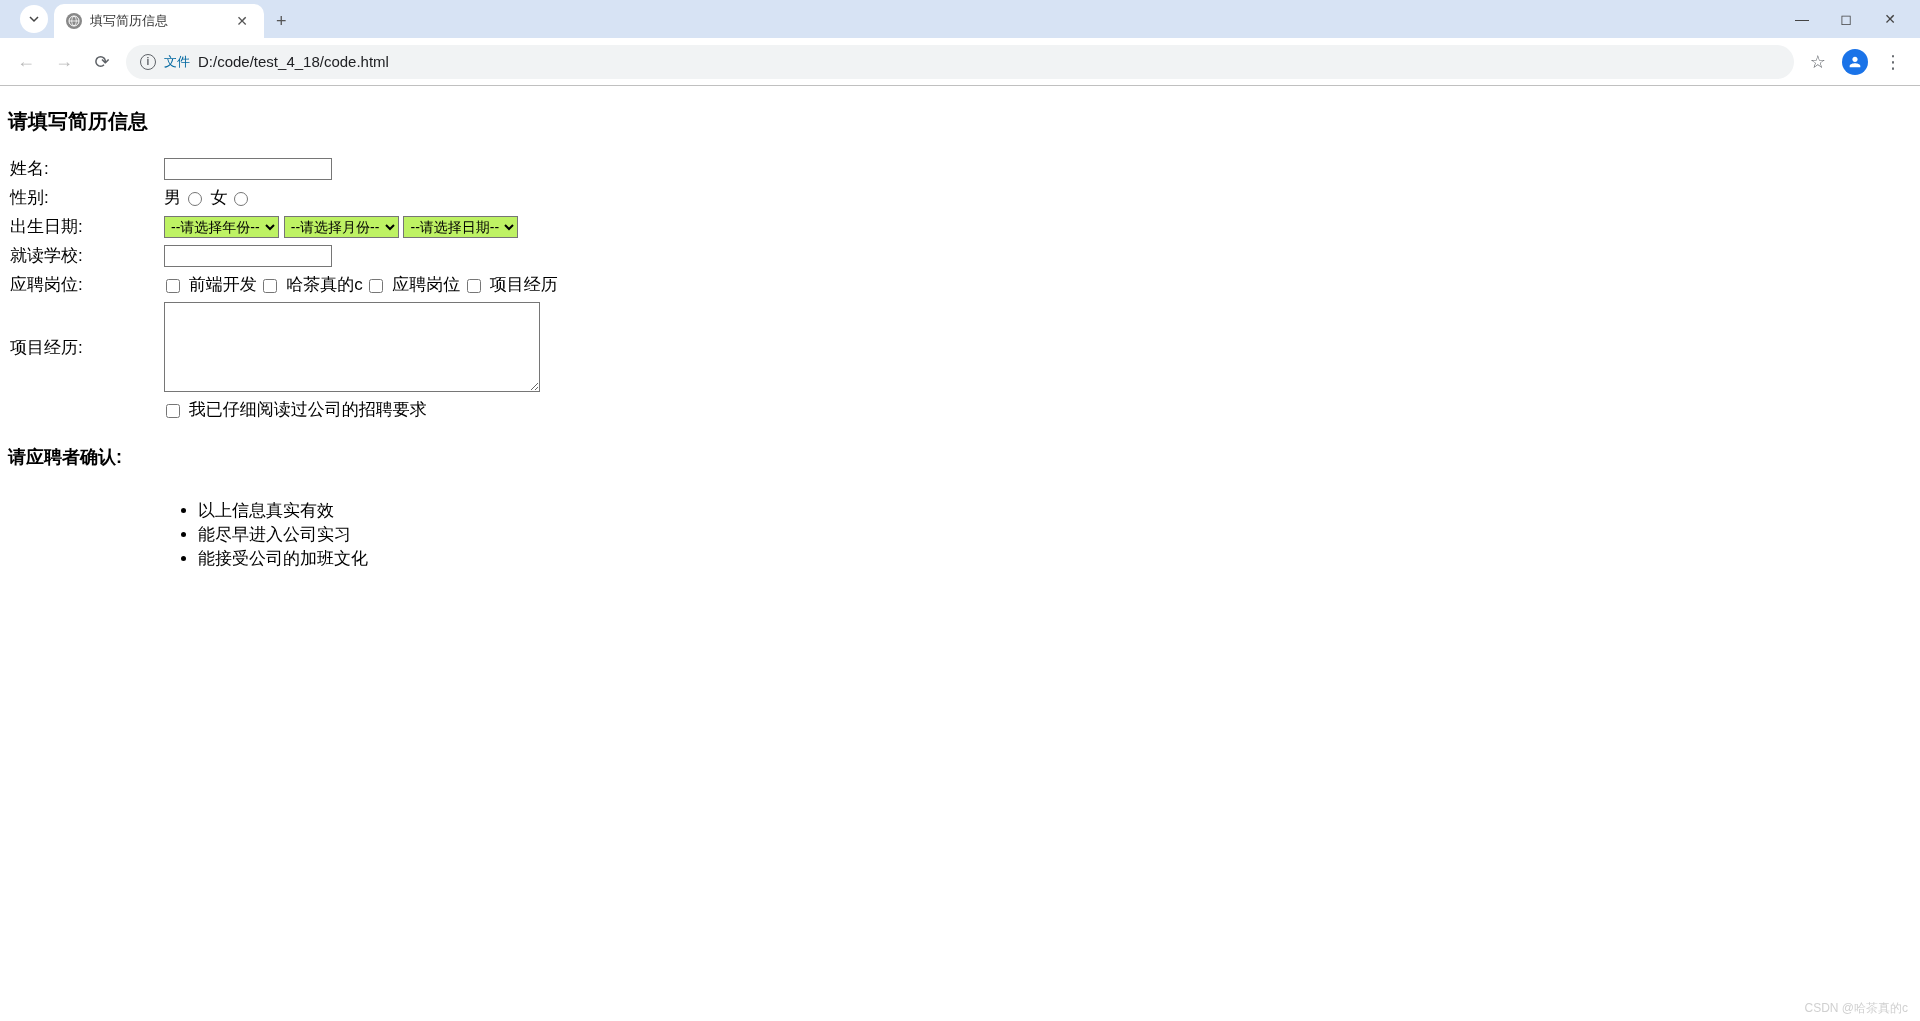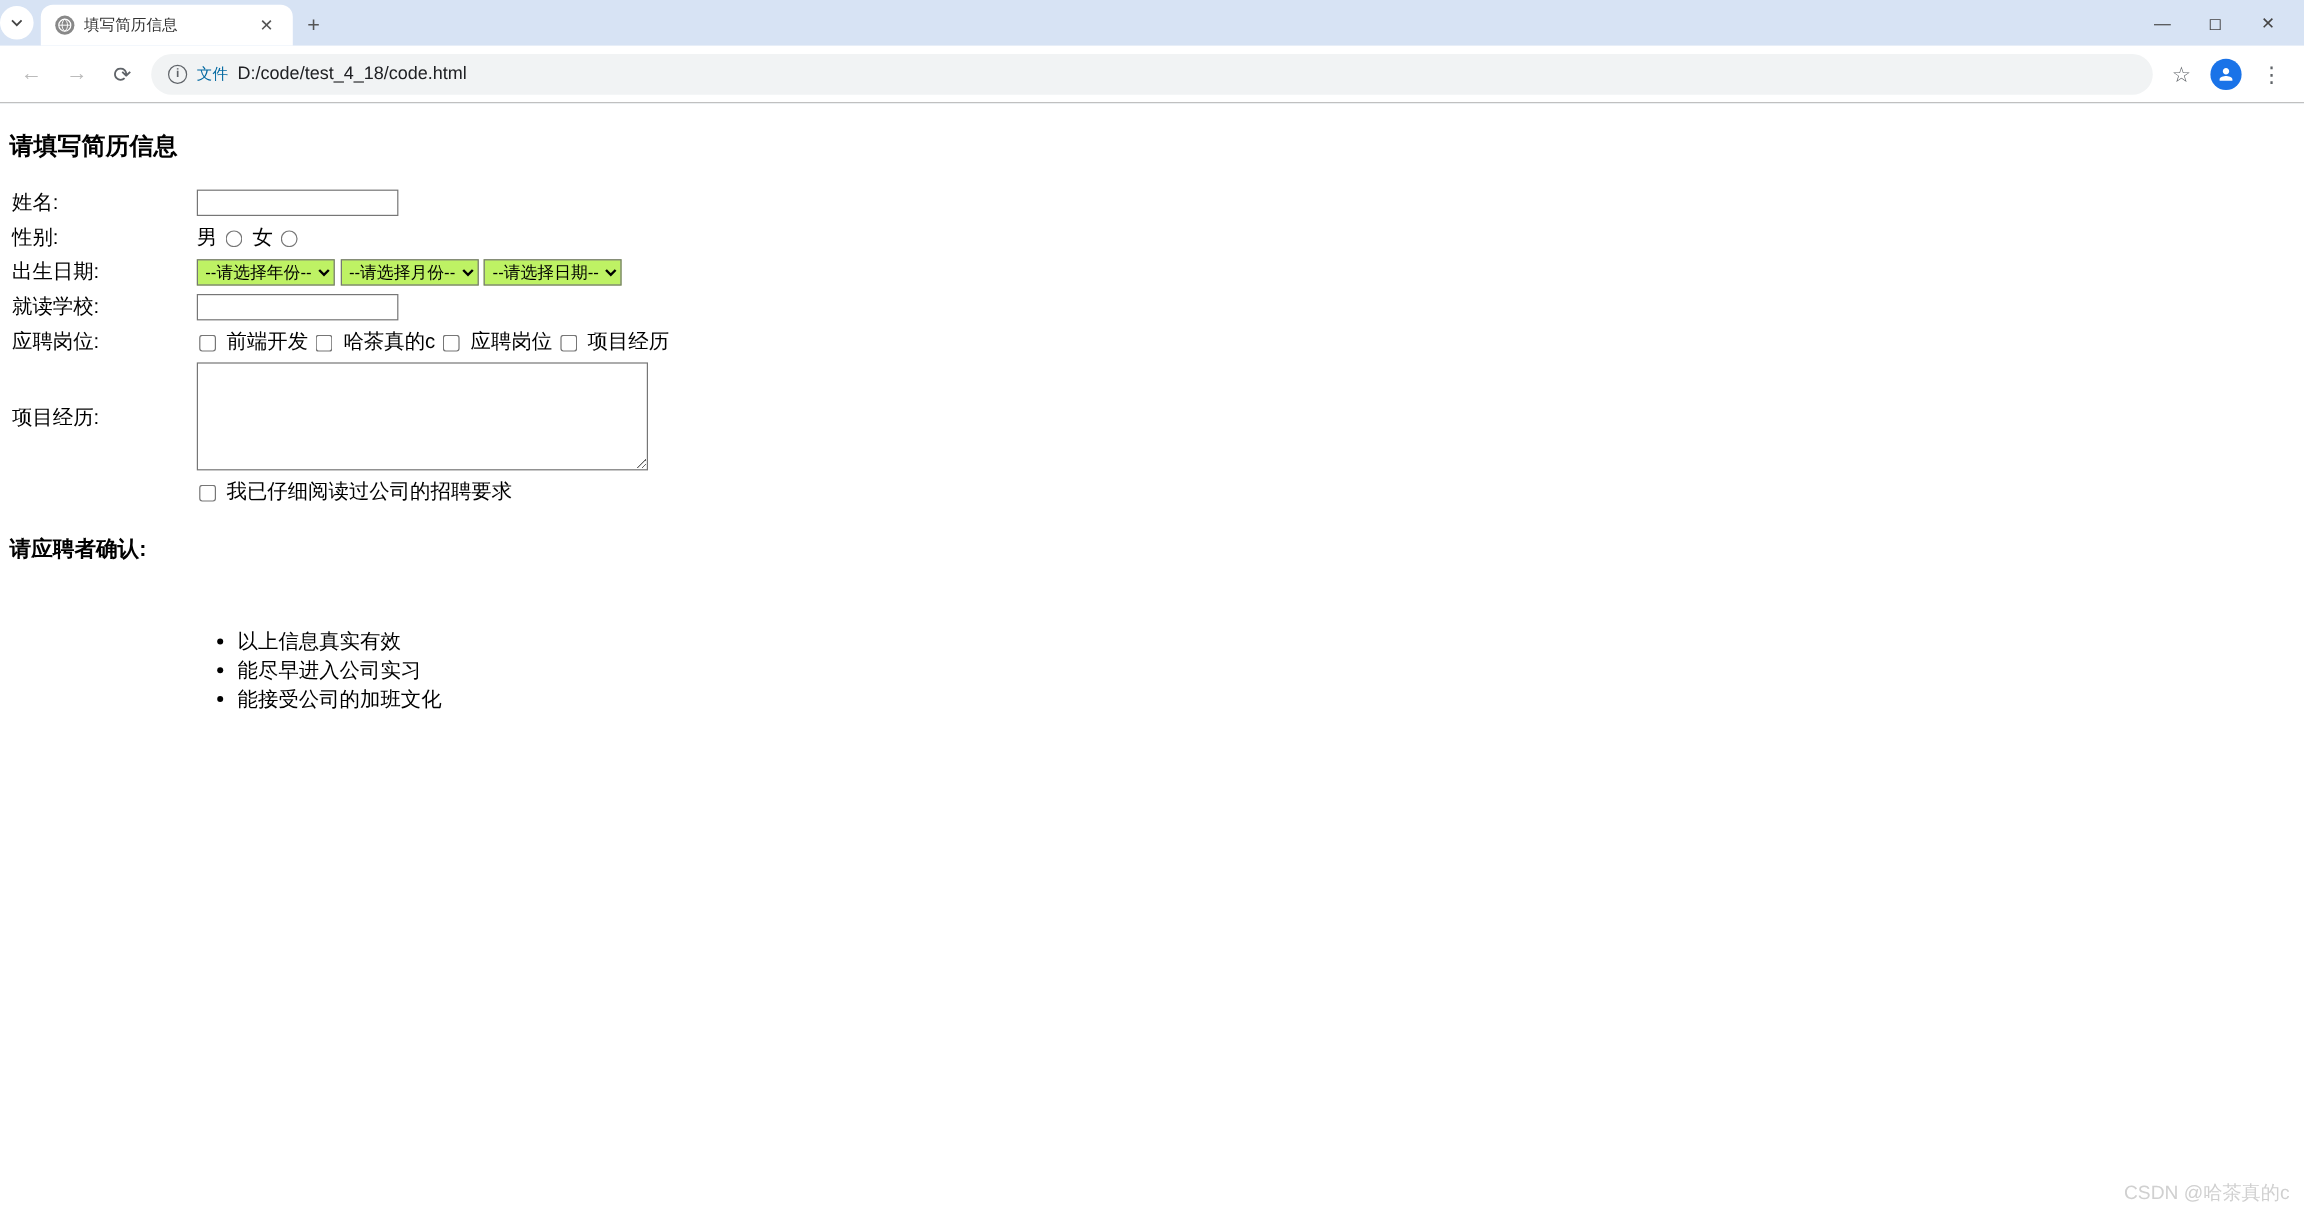--- a/index.html
+++ b/index.html
@@ -14,21 +14,21 @@
     }
     
     .browser-chrome {
       background: #d7e3f4;
       border-bottom: 1px solid #c0c0c0;
     }
     .tab-bar {
       display: flex;
       align-items: center;
       height: 38px;
-      padding-left: 0;
+      padding-left: 20px;
     }
     .tab-dropdown {
       width: 28px;
       height: 28px;
       border-radius: 50%;
       background: #fff;
       display: flex;
       align-items: center;
       justify-content: center;
       margin-right: 6px;
@@ -213,32 +213,32 @@
       display: block;
     }
     input[type="radio"], input[type="checkbox"] {
       width: 14px;
       height: 14px;
       margin: 0 4px 0 2px;
       vertical-align: middle;
     }
     .confirm-list {
       margin-left: 190px;
-      margin-top: 54px;
+      margin-top: 30px;
       list-style: disc;
     }
     .confirm-list li {
       font-size: 17px;
       line-height: 1.4;
     }
     .watermark {
       position: fixed;
-      bottom: 16px;
+      bottom: 4px;
       right: 12px;
-      font-size: 16px;
+      font-size: 12px;
       color: #d0d0d0;
       pointer-events: none;
     }
   </style>
 </head>
 <body>
 
 <div class="browser-chrome">
   <div class="tab-bar">
     <div class="tab-dropdown">

